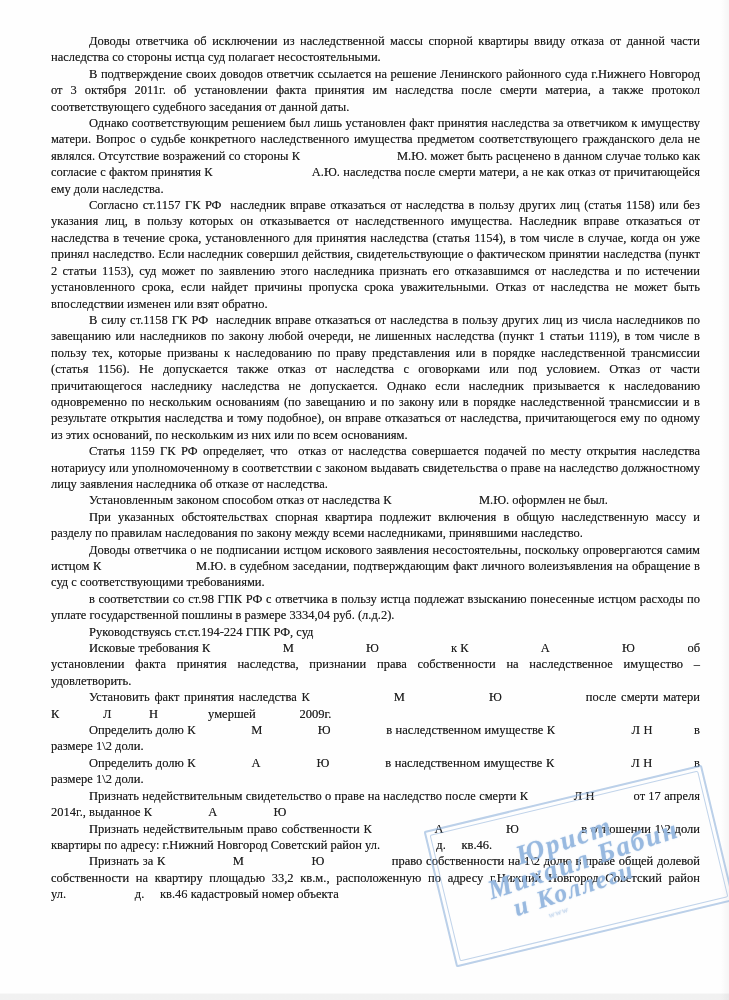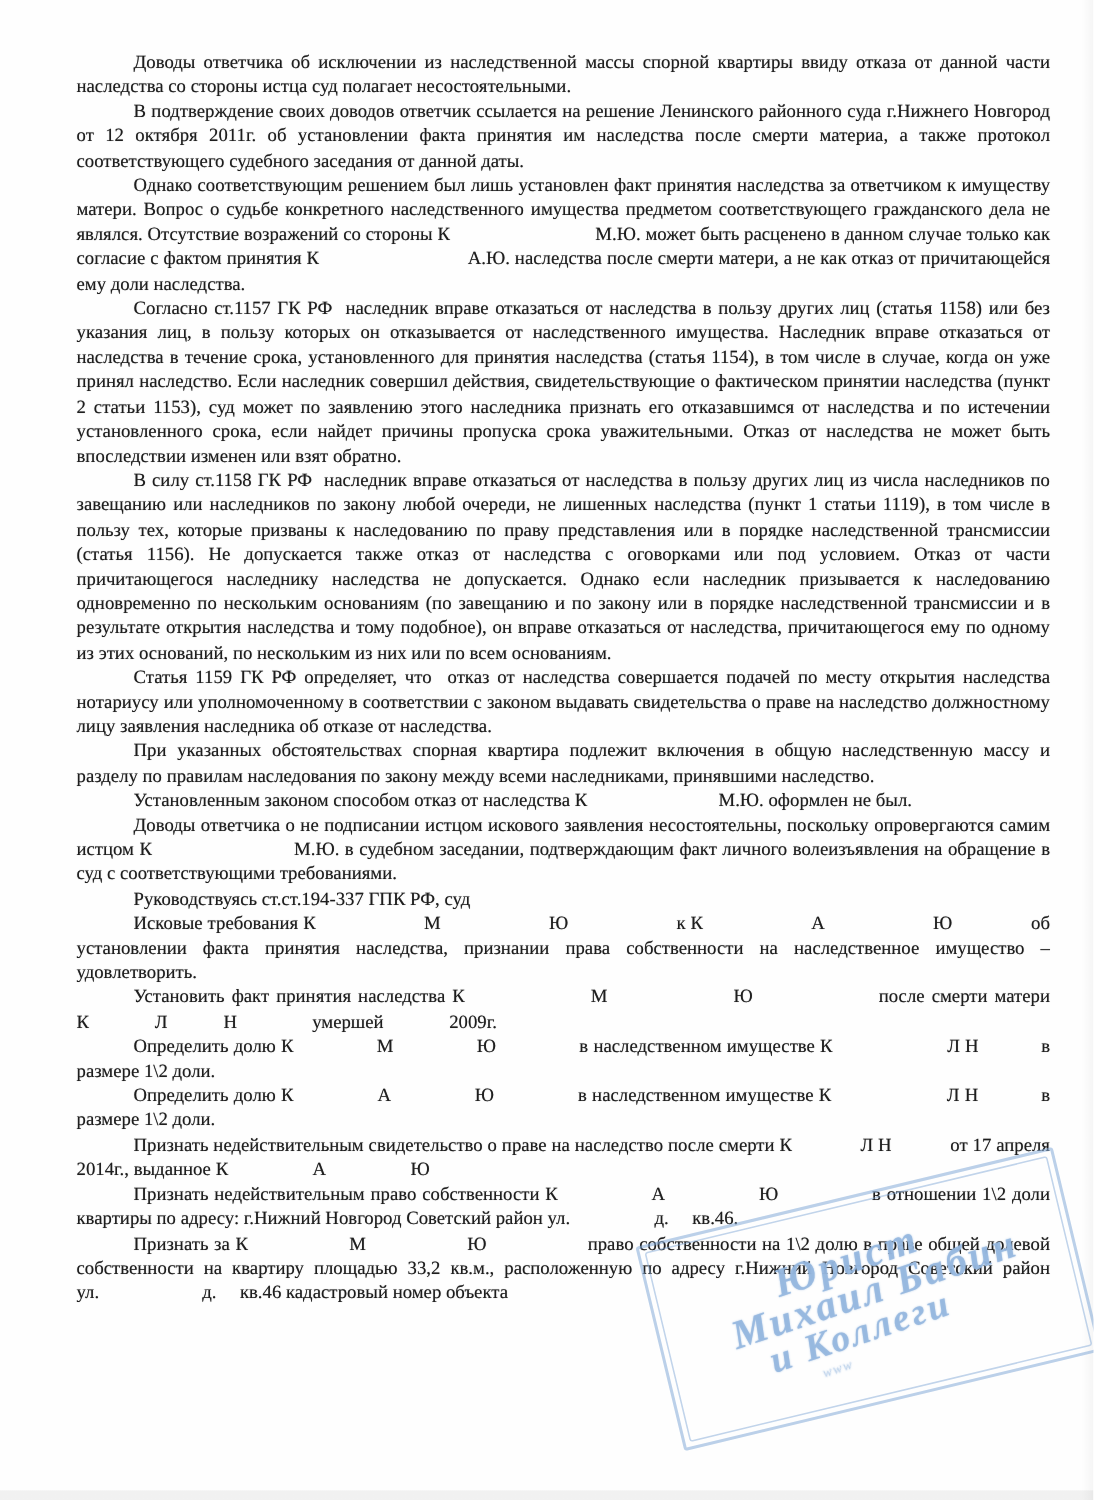--- a/index.html
+++ b/index.html
@@ -62,29 +62,30 @@
     opacity:0.65; transform:translateX(-34px); margin-top:2px;
     filter:blur(0.4px);
   }
 </style>
 </head>
 <body>
 
 <div class="page">
   <div class="doc-body">
       <p class="para">Доводы ответчика об исключении из наследственной массы спорной квартиры ввиду отказа от данной части наследства со стороны истца суд полагает несостоятельными.</p>
-      <p class="para">В подтверждение своих доводов ответчик ссылается на решение Ленинского районного суда г.Нижнего Новгород от 12 октября 2011г. об установлении факта принятия им наследства после смерти материа, а также протокол соответствующего судебного заседания от данной даты.</p>
+      <p class="para">В подтверждение своих доводов ответчик ссылается на решение Ленинского районного суда г.Нижнего Новгород от 3 октября 2011г. об установлении факта принятия им наследства после смерти материа, а также протокол соответствующего судебного заседания от данной даты.</p>
       <p class="para">Однако соответствующим решением был лишь установлен факт принятия наследства за ответчиком к имуществу матери. Вопрос о судьбе конкретного наследственного имущества предметом соответствующего гражданского дела не являлся. Отсутствие возражений со стороны К&nbsp;&nbsp;&nbsp;&nbsp;&nbsp;&nbsp;&nbsp;&nbsp;&nbsp;&nbsp;&nbsp;&nbsp;&nbsp;&nbsp;&nbsp;&nbsp;&nbsp;&nbsp;&nbsp;&nbsp;&nbsp;&nbsp;&nbsp;&nbsp;&nbsp;&nbsp;&nbsp;&nbsp;&nbsp;&nbsp;М.Ю. может быть расценено в данном случае только как согласие с фактом принятия К&nbsp;&nbsp;&nbsp;&nbsp;&nbsp;&nbsp;&nbsp;&nbsp;&nbsp;&nbsp;&nbsp;&nbsp;&nbsp;&nbsp;&nbsp;&nbsp;&nbsp;&nbsp;&nbsp;&nbsp;&nbsp;&nbsp;&nbsp;&nbsp;&nbsp;&nbsp;&nbsp;&nbsp;&nbsp;&nbsp;А.Ю. наследства после смерти матери, а не как отказ от причитающейся ему доли наследства.</p>
       <p class="para">Согласно ст.1157 ГК РФ&nbsp;&nbsp;наследник вправе отказаться от наследства в пользу других лиц (статья 1158) или без указания лиц, в пользу которых он отказывается от наследственного имущества. Наследник вправе отказаться от наследства в течение срока, установленного для принятия наследства (статья 1154), в том числе в случае, когда он уже принял наследство. Если наследник совершил действия, свидетельствующие о фактическом принятии наследства (пункт 2 статьи 1153), суд может по заявлению этого наследника признать его отказавшимся от наследства и по истечении установленного срока, если найдет причины пропуска срока уважительными. Отказ от наследства не может быть впоследствии изменен или взят обратно.</p>
       <p class="para">В силу ст.1158 ГК РФ&nbsp;&nbsp;наследник вправе отказаться от наследства в пользу других лиц из числа наследников по завещанию или наследников по закону любой очереди, не лишенных наследства (пункт 1 статьи 1119), в том числе в пользу тех, которые призваны к наследованию по праву представления или в порядке наследственной трансмиссии (статья 1156). Не допускается также отказ от наследства с оговорками или под условием. Отказ от части причитающегося наследнику наследства не допускается. Однако если наследник призывается к наследованию одновременно по нескольким основаниям (по завещанию и по закону или в порядке наследственной трансмиссии и в результате открытия наследства и тому подобное), он вправе отказаться от наследства, причитающегося ему по одному из этих оснований, по нескольким из них или по всем основаниям.</p>
       <p class="para" style="">Статья 1159 ГК РФ определяет, что&nbsp;&nbsp;отказ от наследства совершается подачей по месту открытия наследства нотариусу или уполномоченному в соответствии с законом выдавать свидетельства о праве на наследство должностному лицу заявления наследника об отказе от наследства.</p>
+      <p class="para">Установленным законом способом отказ от наследства К&nbsp;&nbsp;&nbsp;&nbsp;&nbsp;&nbsp;&nbsp;&nbsp;&nbsp;&nbsp;&nbsp;&nbsp;&nbsp;&nbsp;&nbsp;&nbsp;&nbsp;&nbsp;&nbsp;&nbsp;&nbsp;&nbsp;&nbsp;&nbsp;&nbsp;&nbsp;&nbsp;&nbsp;М.Ю. оформлен не был.</p>
       <p class="para">При указанных обстоятельствах спорная квартира подлежит включения в общую наследственную массу и разделу по правилам наследования по закону между всеми наследниками, принявшими наследство.</p>
-      <p class="para">Установленным законом способом отказ от наследства К&nbsp;&nbsp;&nbsp;&nbsp;&nbsp;&nbsp;&nbsp;&nbsp;&nbsp;&nbsp;&nbsp;&nbsp;&nbsp;&nbsp;&nbsp;&nbsp;&nbsp;&nbsp;&nbsp;&nbsp;&nbsp;&nbsp;&nbsp;&nbsp;&nbsp;&nbsp;&nbsp;&nbsp;М.Ю. оформлен не был.</p>
       <p class="para">Доводы ответчика о не подписании истцом искового заявления несостоятельны, поскольку опровергаются самим истцом К&nbsp;&nbsp;&nbsp;&nbsp;&nbsp;&nbsp;&nbsp;&nbsp;&nbsp;&nbsp;&nbsp;&nbsp;&nbsp;&nbsp;&nbsp;&nbsp;&nbsp;&nbsp;&nbsp;&nbsp;&nbsp;&nbsp;&nbsp;&nbsp;&nbsp;&nbsp;М.Ю. в судебном заседании, подтверждающим факт личного волеизъявления на обращение в суд с соответствующими требованиями.</p>
-      <p class="para">Руководствуясь ст.ст.194-337 ГПК РФ, суд</p>
+      <p class="para">в соответствии со ст.98 ГПК РФ с ответчика в пользу истца подлежат взысканию понесенные истцом расходы по уплате государственной пошлины в размере 3334,04 руб. (л.д.2).</p>
+      <p class="para">Руководствуясь ст.ст.194-224 ГПК РФ, суд</p>
       <p class="para">Исковые требования К&nbsp;&nbsp;&nbsp;&nbsp;&nbsp;&nbsp;&nbsp;&nbsp;&nbsp;&nbsp;&nbsp;&nbsp;&nbsp;&nbsp;&nbsp;&nbsp;&nbsp;&nbsp;&nbsp;&nbsp;&nbsp;&nbsp;М&nbsp;&nbsp;&nbsp;&nbsp;&nbsp;&nbsp;&nbsp;&nbsp;&nbsp;&nbsp;&nbsp;&nbsp;&nbsp;&nbsp;&nbsp;&nbsp;&nbsp;&nbsp;&nbsp;&nbsp;&nbsp;&nbsp;Ю&nbsp;&nbsp;&nbsp;&nbsp;&nbsp;&nbsp;&nbsp;&nbsp;&nbsp;&nbsp;&nbsp;&nbsp;&nbsp;&nbsp;&nbsp;&nbsp;&nbsp;&nbsp;&nbsp;&nbsp;&nbsp;&nbsp;к К&nbsp;&nbsp;&nbsp;&nbsp;&nbsp;&nbsp;&nbsp;&nbsp;&nbsp;&nbsp;&nbsp;&nbsp;&nbsp;&nbsp;&nbsp;&nbsp;&nbsp;&nbsp;&nbsp;&nbsp;&nbsp;&nbsp;А&nbsp;&nbsp;&nbsp;&nbsp;&nbsp;&nbsp;&nbsp;&nbsp;&nbsp;&nbsp;&nbsp;&nbsp;&nbsp;&nbsp;&nbsp;&nbsp;&nbsp;&nbsp;&nbsp;&nbsp;&nbsp;&nbsp;Ю&nbsp;&nbsp;&nbsp;&nbsp;&nbsp;&nbsp;&nbsp;&nbsp;&nbsp;&nbsp;&nbsp;&nbsp;&nbsp;&nbsp;&nbsp;&nbsp;об установлении факта принятия наследства, признании права собственности на наследственное имущество – удовлетворить.</p>
       <p class="para">Установить факт принятия наследства К&nbsp;&nbsp;&nbsp;&nbsp;&nbsp;&nbsp;&nbsp;&nbsp;&nbsp;&nbsp;&nbsp;&nbsp;&nbsp;&nbsp;&nbsp;&nbsp;&nbsp;&nbsp;М&nbsp;&nbsp;&nbsp;&nbsp;&nbsp;&nbsp;&nbsp;&nbsp;&nbsp;&nbsp;&nbsp;&nbsp;&nbsp;&nbsp;&nbsp;&nbsp;&nbsp;&nbsp;Ю&nbsp;&nbsp;&nbsp;&nbsp;&nbsp;&nbsp;&nbsp;&nbsp;&nbsp;&nbsp;&nbsp;&nbsp;&nbsp;&nbsp;&nbsp;&nbsp;&nbsp;&nbsp;после смерти матери К&nbsp;&nbsp;&nbsp;&nbsp;&nbsp;&nbsp;&nbsp;&nbsp;&nbsp;&nbsp;&nbsp;&nbsp;&nbsp;&nbsp;Л&nbsp;&nbsp;&nbsp;&nbsp;&nbsp;&nbsp;&nbsp;&nbsp;&nbsp;&nbsp;&nbsp;&nbsp;Н&nbsp;&nbsp;&nbsp;&nbsp;&nbsp;&nbsp;&nbsp;&nbsp;&nbsp;&nbsp;&nbsp;&nbsp;&nbsp;&nbsp;&nbsp;&nbsp;умершей&nbsp;&nbsp;&nbsp;&nbsp;&nbsp;&nbsp;&nbsp;&nbsp;&nbsp;&nbsp;&nbsp;&nbsp;&nbsp;&nbsp;2009г.</p>
       <p class="para">Определить долю К&nbsp;&nbsp;&nbsp;&nbsp;&nbsp;&nbsp;&nbsp;&nbsp;&nbsp;&nbsp;&nbsp;&nbsp;&nbsp;&nbsp;&nbsp;&nbsp;М&nbsp;&nbsp;&nbsp;&nbsp;&nbsp;&nbsp;&nbsp;&nbsp;&nbsp;&nbsp;&nbsp;&nbsp;&nbsp;&nbsp;&nbsp;&nbsp;Ю&nbsp;&nbsp;&nbsp;&nbsp;&nbsp;&nbsp;&nbsp;&nbsp;&nbsp;&nbsp;&nbsp;&nbsp;&nbsp;&nbsp;&nbsp;&nbsp;в наследственном имуществе К&nbsp;&nbsp;&nbsp;&nbsp;&nbsp;&nbsp;&nbsp;&nbsp;&nbsp;&nbsp;&nbsp;&nbsp;&nbsp;&nbsp;&nbsp;&nbsp;&nbsp;&nbsp;&nbsp;&nbsp;&nbsp;&nbsp;Л Н&nbsp;&nbsp;&nbsp;&nbsp;&nbsp;&nbsp;&nbsp;&nbsp;&nbsp;&nbsp;&nbsp;&nbsp;в размере 1\2 доли.</p>
       <p class="para">Определить долю К&nbsp;&nbsp;&nbsp;&nbsp;&nbsp;&nbsp;&nbsp;&nbsp;&nbsp;&nbsp;&nbsp;&nbsp;&nbsp;&nbsp;&nbsp;&nbsp;А&nbsp;&nbsp;&nbsp;&nbsp;&nbsp;&nbsp;&nbsp;&nbsp;&nbsp;&nbsp;&nbsp;&nbsp;&nbsp;&nbsp;&nbsp;&nbsp;Ю&nbsp;&nbsp;&nbsp;&nbsp;&nbsp;&nbsp;&nbsp;&nbsp;&nbsp;&nbsp;&nbsp;&nbsp;&nbsp;&nbsp;&nbsp;&nbsp;в наследственном имуществе К&nbsp;&nbsp;&nbsp;&nbsp;&nbsp;&nbsp;&nbsp;&nbsp;&nbsp;&nbsp;&nbsp;&nbsp;&nbsp;&nbsp;&nbsp;&nbsp;&nbsp;&nbsp;&nbsp;&nbsp;&nbsp;&nbsp;Л Н&nbsp;&nbsp;&nbsp;&nbsp;&nbsp;&nbsp;&nbsp;&nbsp;&nbsp;&nbsp;&nbsp;&nbsp;в размере 1\2 доли.</p>
       <p class="para">Признать недействительным свидетельство о праве на наследство после смерти К&nbsp;&nbsp;&nbsp;&nbsp;&nbsp;&nbsp;&nbsp;&nbsp;&nbsp;&nbsp;&nbsp;&nbsp;&nbsp;&nbsp;Л Н&nbsp;&nbsp;&nbsp;&nbsp;&nbsp;&nbsp;&nbsp;&nbsp;&nbsp;&nbsp;&nbsp;&nbsp;от 17 апреля 2014г., выданное К&nbsp;&nbsp;&nbsp;&nbsp;&nbsp;&nbsp;&nbsp;&nbsp;&nbsp;&nbsp;&nbsp;&nbsp;&nbsp;&nbsp;&nbsp;&nbsp;&nbsp;&nbsp;А&nbsp;&nbsp;&nbsp;&nbsp;&nbsp;&nbsp;&nbsp;&nbsp;&nbsp;&nbsp;&nbsp;&nbsp;&nbsp;&nbsp;&nbsp;&nbsp;&nbsp;&nbsp;Ю</p>
       <p class="para">Признать недействительным право собственности К&nbsp;&nbsp;&nbsp;&nbsp;&nbsp;&nbsp;&nbsp;&nbsp;&nbsp;&nbsp;&nbsp;&nbsp;&nbsp;&nbsp;&nbsp;&nbsp;А&nbsp;&nbsp;&nbsp;&nbsp;&nbsp;&nbsp;&nbsp;&nbsp;&nbsp;&nbsp;&nbsp;&nbsp;&nbsp;&nbsp;&nbsp;&nbsp;Ю&nbsp;&nbsp;&nbsp;&nbsp;&nbsp;&nbsp;&nbsp;&nbsp;&nbsp;&nbsp;&nbsp;&nbsp;&nbsp;&nbsp;&nbsp;&nbsp;в отношении 1\2 доли квартиры по адресу: г.Нижний Новгород Советский район ул.&nbsp;&nbsp;&nbsp;&nbsp;&nbsp;&nbsp;&nbsp;&nbsp;&nbsp;&nbsp;&nbsp;&nbsp;&nbsp;&nbsp;&nbsp;&nbsp;&nbsp;&nbsp;д.&nbsp;&nbsp;&nbsp;&nbsp;&nbsp;кв.46.</p>
       <p class="para">Признать за К&nbsp;&nbsp;&nbsp;&nbsp;&nbsp;&nbsp;&nbsp;&nbsp;&nbsp;&nbsp;&nbsp;&nbsp;&nbsp;&nbsp;&nbsp;&nbsp;&nbsp;&nbsp;М&nbsp;&nbsp;&nbsp;&nbsp;&nbsp;&nbsp;&nbsp;&nbsp;&nbsp;&nbsp;&nbsp;&nbsp;&nbsp;&nbsp;&nbsp;&nbsp;&nbsp;&nbsp;Ю&nbsp;&nbsp;&nbsp;&nbsp;&nbsp;&nbsp;&nbsp;&nbsp;&nbsp;&nbsp;&nbsp;&nbsp;&nbsp;&nbsp;&nbsp;&nbsp;&nbsp;&nbsp;право собственности на 1\2 долю в праве общей долевой собственности на квартиру площадью 33,2 кв.м., расположенную по адресу г.Нижний Новгород Советский район ул.&nbsp;&nbsp;&nbsp;&nbsp;&nbsp;&nbsp;&nbsp;&nbsp;&nbsp;&nbsp;&nbsp;&nbsp;&nbsp;&nbsp;&nbsp;&nbsp;&nbsp;&nbsp;&nbsp;&nbsp;&nbsp;&nbsp;д.&nbsp;&nbsp;&nbsp;&nbsp;&nbsp;кв.46 кадастровый номер объекта</p>
     </div>
 
   <div class="stamp">

